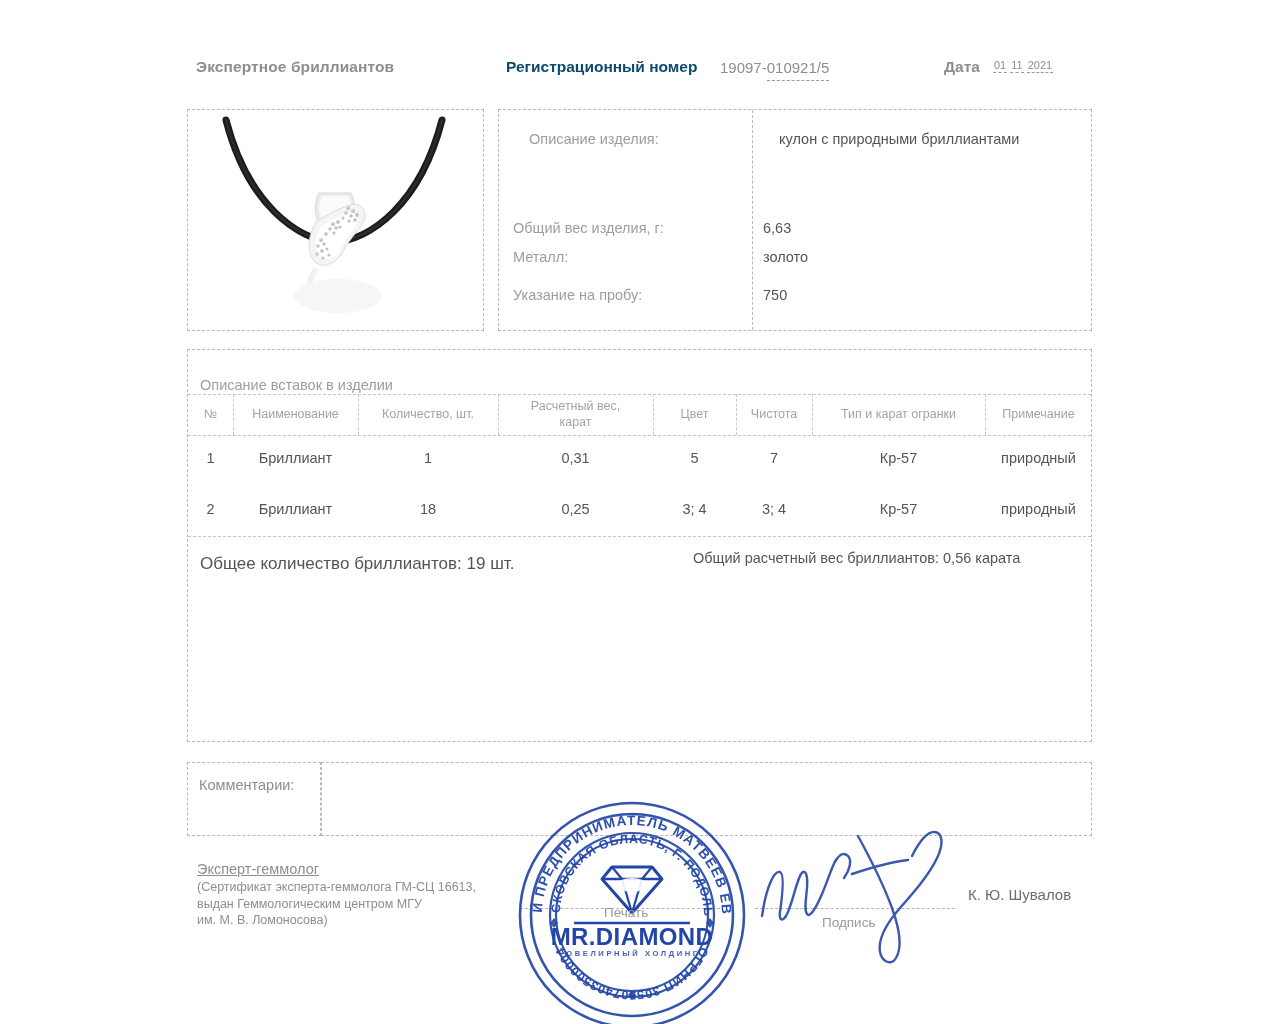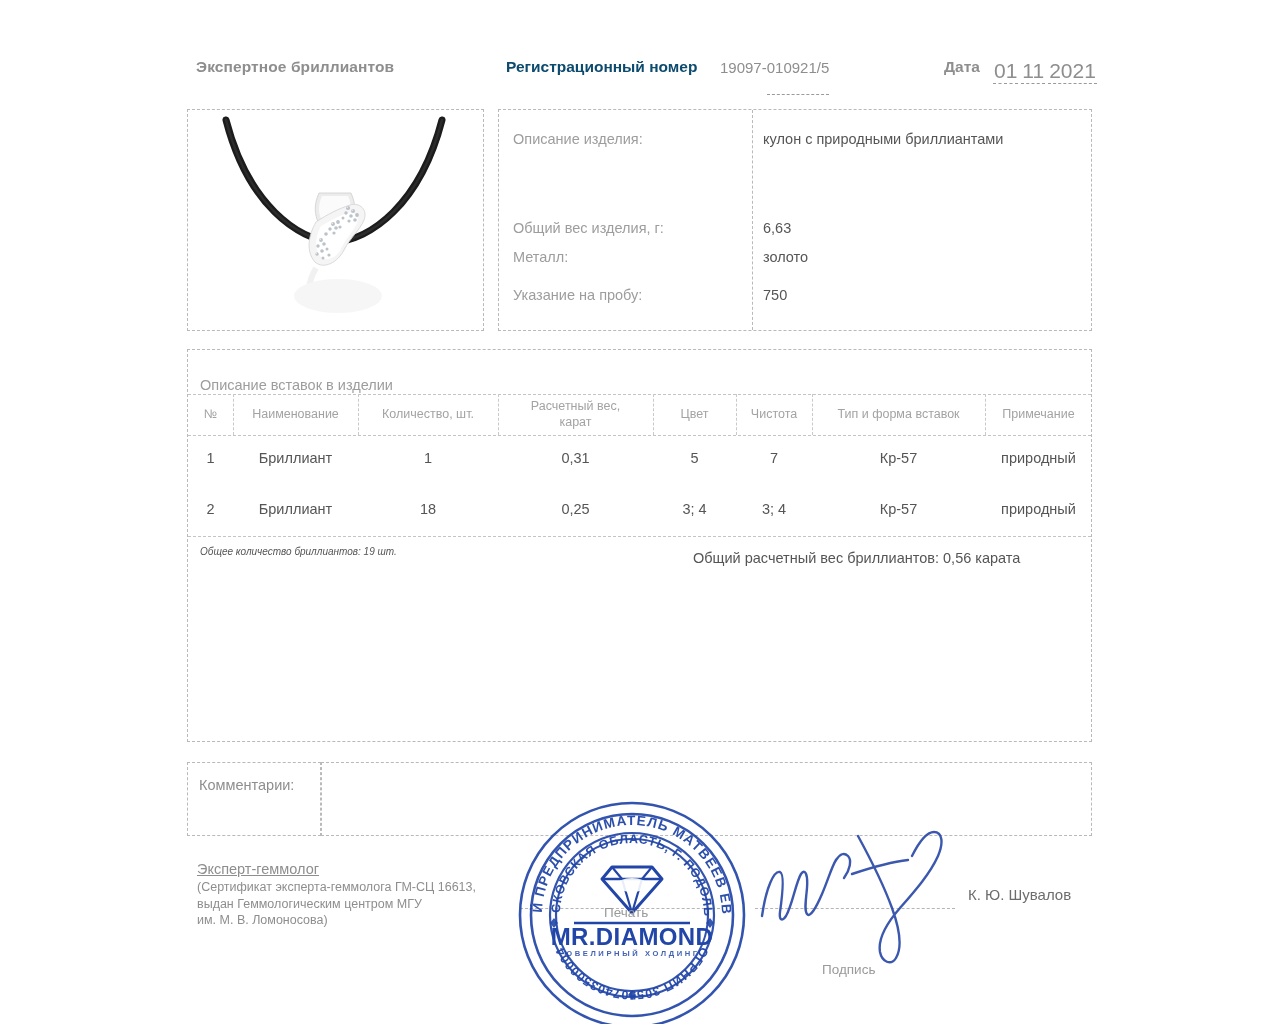--- a/index.html
+++ b/index.html
@@ -53,36 +53,36 @@
   .hdr-reg-value {
     position: absolute;
     left: 533px;
     top: 1px;
     font-size: 15px;
     color: #8e8e8e;
     white-space: nowrap;
   }
   .hdr-reg-value .underlined {
     border-bottom: 1px dashed #9a9a9a;
-    padding-bottom: 18px;
+    padding-bottom: 4px;
   }
   .hdr-date-label {
     position: absolute;
     left: 757px;
     top: 0;
     font-size: 15.5px;
     font-weight: bold;
     color: #8e8e8e;
     white-space: nowrap;
   }
   .hdr-date-value {
     position: absolute;
     left: 806px;
     top: 1px;
-    font-size: 21px;
+    font-size: 11px;
     color: #8e8e8e;
     white-space: nowrap;
   }
   .hdr-date-value span {
     border-bottom: 1px dashed #9a9a9a;
     padding: 0 1px 1px 1px;
     margin-right: 3px;
   }
 
   
@@ -128,21 +128,21 @@
     color: #9d9d9d;
     white-space: nowrap;
   }
   .desc-value {
     position: absolute;
     left: 264px;
     font-size: 14.5px;
     color: #555555;
     white-space: nowrap;
   }
-  .r0 { top: 21px; }
+  .r0 { top: 21px; margin-left: 16px; }
   .r1 { top: 110px; }
   .r2 { top: 139px; }
   .r3 { top: 177px; }
 
   
   .inserts-box {
     position: absolute;
     left: 187px;
     top: 349px;
     width: 905px;
@@ -200,25 +200,24 @@
     align-items: center;
     justify-content: center;
     text-align: center;
     height: 24px;
     box-sizing: border-box;
   }
 
   .total-left {
     position: absolute;
     left: 12px;
-    top: 196px;
-    font-size: 10px;
+    top: 204px;
+    font-size: 17px;
     color: #555555;
     white-space: nowrap;
-    font-style: italic;
   }
   .total-right {
     position: absolute;
     left: 505px;
     top: 200px;
     font-size: 14.5px;
     color: #555555;
     white-space: nowrap;
   }
 
@@ -291,21 +290,21 @@
     left: 604px;
     top: 905px;
     font-size: 13.5px;
     color: #9a9a9a;
     white-space: nowrap;
     z-index: 6;
   }
   .sign-caption {
     position: absolute;
     left: 822px;
-    top: 962px;
+    top: 915px;
     font-size: 13.5px;
     color: #9a9a9a;
     white-space: nowrap;
     z-index: 6;
   }
   .footer-dashline {
     position: absolute;
     top: 908px;
     height: 0;
     border-top: 1px dashed #b5b5b5;
@@ -435,21 +434,21 @@
     <div class="vline" style="left:624px"></div>
     <div class="vline" style="left:797px"></div>
 
     <div class="th" style="left:0px;   width:45px">№</div>
     <div class="th" style="left:45px;  width:125px">Наименование</div>
     <div class="th" style="left:310px; width:155px; white-space:pre-line">Расчетный вес,
 карат</div>
     <div class="th" style="left:170px; width:140px">Количество, шт.</div>
     <div class="th" style="left:465px; width:83px">Цвет</div>
     <div class="th" style="left:548px; width:76px">Чистота</div>
-    <div class="th" style="left:624px; width:173px">Тип и форма вставок</div>
+    <div class="th" style="left:624px; width:173px">Тип и карат огранки</div>
     <div class="th" style="left:797px; width:107px">Примечание</div>
 
     <div class="td" style="left:0px;   width:45px;  top:96px">1</div>
     <div class="td" style="left:45px;  width:125px; top:96px">Бриллиант</div>
     <div class="td" style="left:170px; width:140px; top:96px">1</div>
     <div class="td" style="left:310px; width:155px; top:96px">0,31</div>
     <div class="td" style="left:465px; width:83px;  top:96px">5</div>
     <div class="td" style="left:548px; width:76px;  top:96px">7</div>
     <div class="td" style="left:624px; width:173px; top:96px">Кр-57</div>
     <div class="td" style="left:797px; width:107px; top:96px">природный</div>

